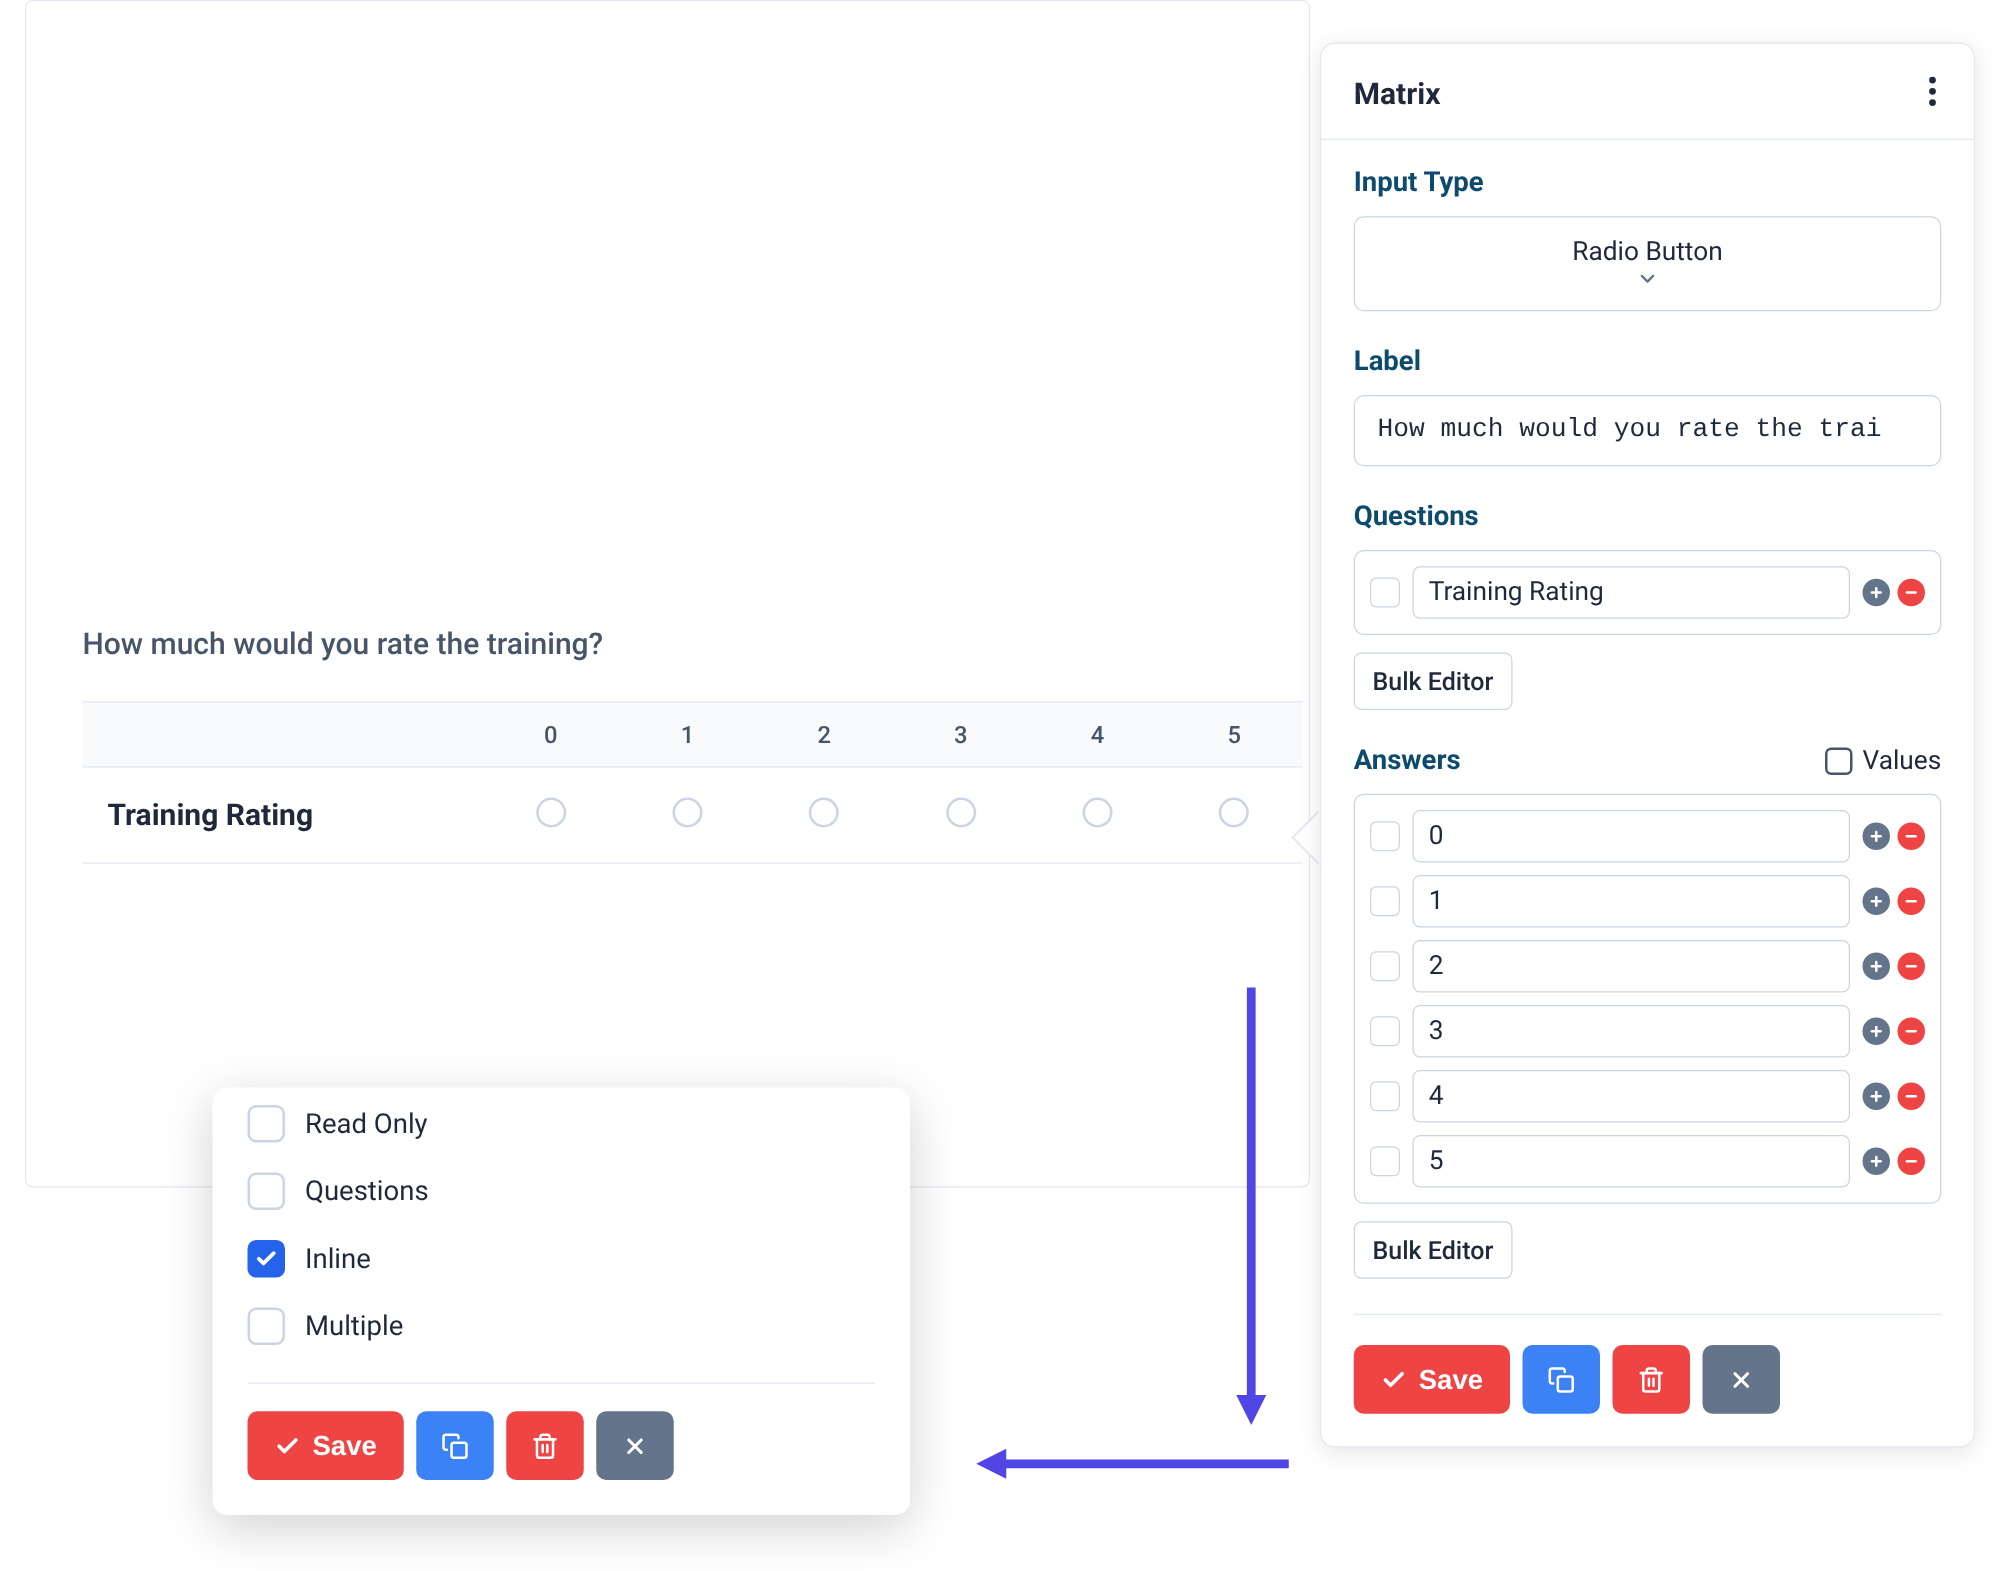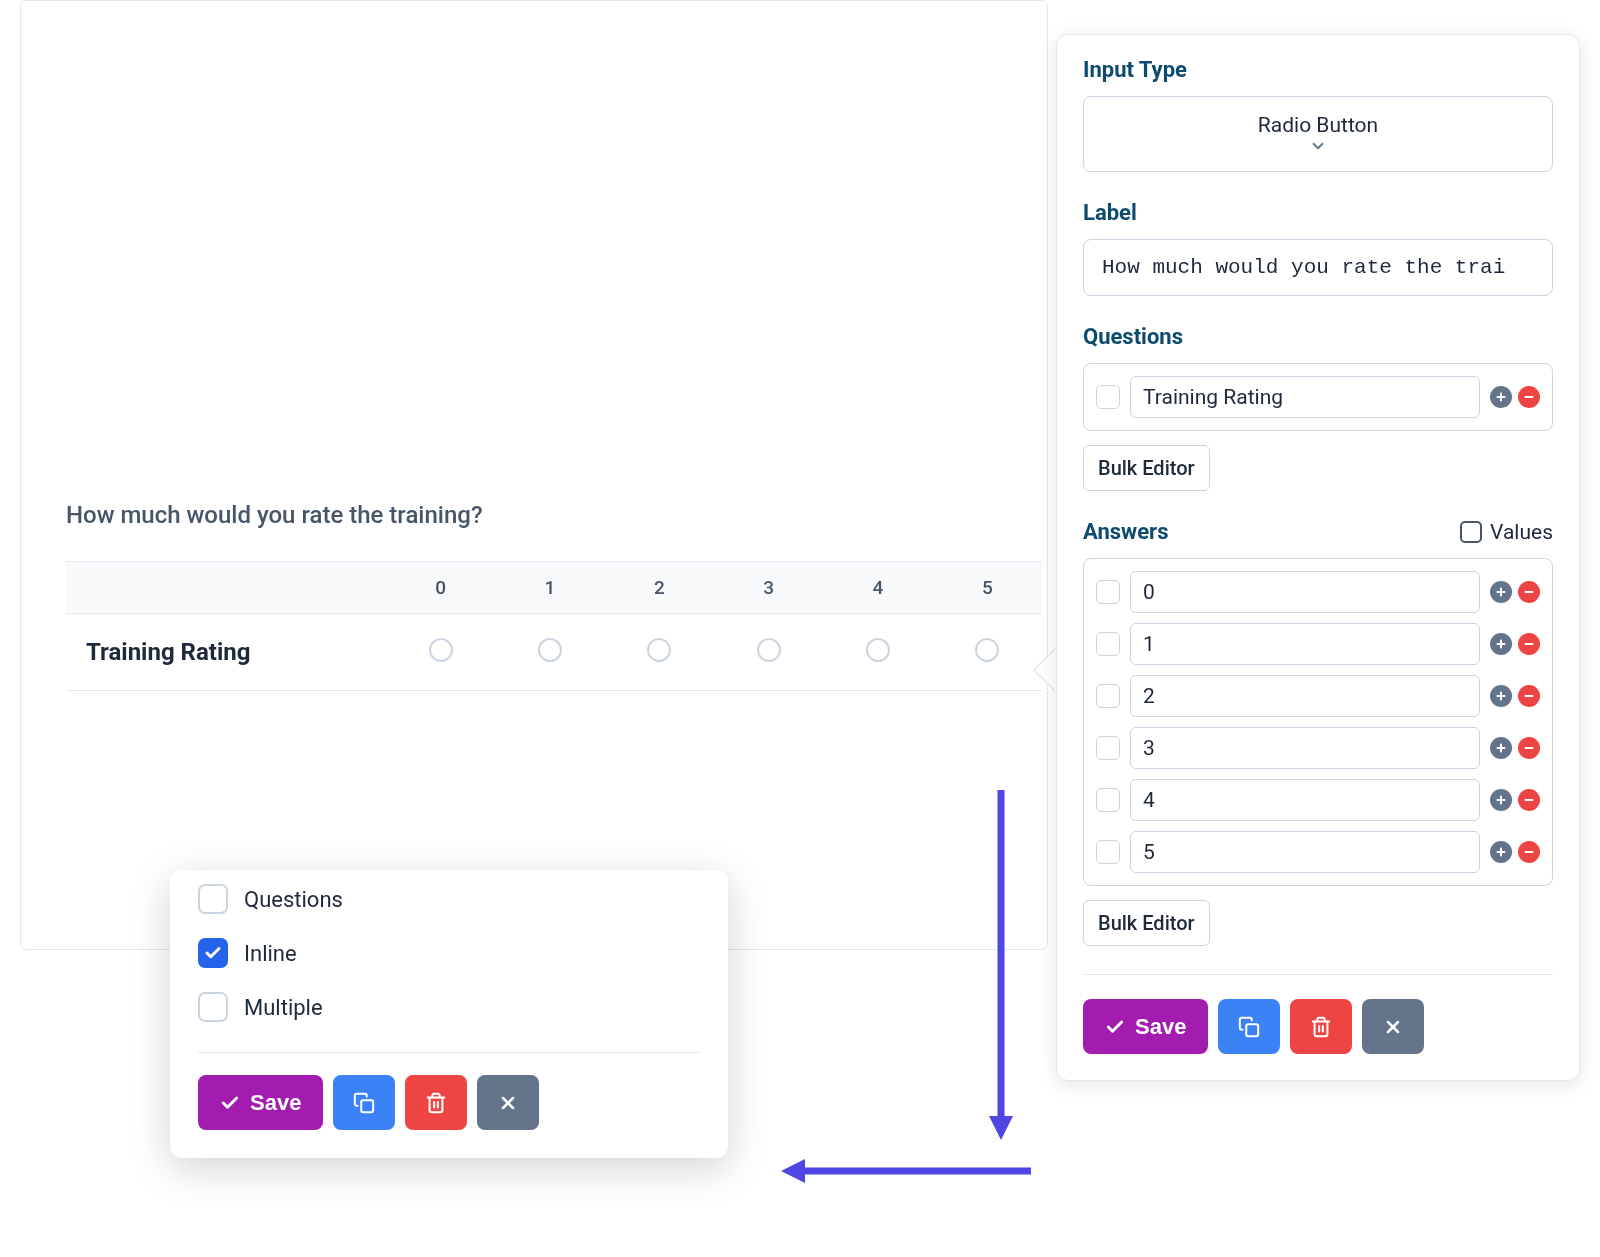--- a/index.html
+++ b/index.html
@@ -39,21 +39,21 @@
     .ctl-icons { display: flex; gap: 6px; }
     .circle-btn { width: 22px; height: 22px; border-radius: 50%; display: inline-flex; align-items: center; justify-content: center; flex-shrink: 0; cursor: pointer; }
     .plus-btn { background: #64748b; }
     .minus-btn { background: #ef4444; }
     .circle-btn svg { width: 12px; height: 12px; }
 
     .bulk-editor-btn { margin-top: 14px; display: inline-block; border: 1px solid #cbd5e1; border-radius: 6px; padding: 10px 14px; font-size: 20px; font-weight: 500; background: #fff; cursor: pointer; }
 
     .action-bar { display: flex; gap: 10px; padding-top: 24px; margin-top: 18px; border-top: 1px solid #e2e8f0; }
     .btn { border: none; border-radius: 8px; height: 55px; display: inline-flex; align-items: center; justify-content: center; cursor: pointer; font-size: 22px; font-weight: 600; color: #fff; }
-    .btn-save { background: #a21caf; padding: 0 22px; gap: 10px; }
+    .btn-save { background: #ef4444; padding: 0 22px; gap: 10px; }
     .btn-copy { background: #3b82f6; width: 62px; }
     .btn-delete { background: #ef4444; width: 62px; }
     .btn-close-action { background: #64748b; width: 62px; }
 
     .options-popover { position: absolute; left: 170px; top: 870px; width: 558px; background: #fff; border-radius: 12px; box-shadow: 0 10px 40px rgba(0,0,0,0.18); padding: 0 28px 28px 28px; }
     .option-list { padding: 0 0 20px 0; border-bottom: 1px solid #e2e8f0; }
     .option-row { display: flex; align-items: center; gap: 16px; padding: 14px 0 10px 0; }
     .cb-unchecked { width: 30px; height: 30px; border: 2px solid #cbd5e1; border-radius: 7px; background: #fff; flex-shrink: 0; }
     .cb-checked { width: 30px; height: 30px; border: none; border-radius: 7px; background: #2563eb; flex-shrink: 0; display: flex; align-items: center; justify-content: center; }
     .cb-checked svg { width: 18px; height: 18px; }
@@ -96,20 +96,30 @@
         </tr>
       </tbody>
     </table>
   </div>
 </div>
 
 <div class="triangle-ptr"></div>
 <div class="triangle-ptr-inner"></div>
 
 <div class="config-panel">
+  <div class="config-header">
+    <div class="config-title">Matrix</div>
+    <div class="dots-icon-wrap">
+      <svg width="6" height="24" viewBox="0 0 6 24">
+          <circle cx="3" cy="3" r="2.7" fill="#1e293b"></circle>
+          <circle cx="3" cy="12" r="2.7" fill="#1e293b"></circle>
+          <circle cx="3" cy="21" r="2.7" fill="#1e293b"></circle>
+        </svg>
+    </div>
+  </div>
   <div class="config-body">
     <div class="section-block">
       <div class="section-label">Input Type</div>
       <div class="select-box">
         <span>Radio Button</span>
         <svg class="chevron-down" width="18" height="18" viewBox="0 0 24 24" fill="none" stroke="currentColor" stroke-width="2.5" stroke-linecap="round" stroke-linejoin="round">
             <polyline points="6 9 12 15 18 9"></polyline>
           </svg>
       </div>
     </div>
@@ -287,20 +297,24 @@
           </svg>
       </button>
     </div>
   </div>
 </div>
 
 <div class="options-popover">
   <div class="option-list" id="option-list">
       <div class="option-row">
         <span class="cb-unchecked"></span>
+        <span class="option-label">Read Only</span>
+      </div>
+      <div class="option-row">
+        <span class="cb-unchecked"></span>
         <span class="option-label">Questions</span>
       </div>
       <div class="option-row">
         <span class="cb-checked">
           <svg viewBox="0 0 24 24" fill="none" stroke="#fff" stroke-width="4" stroke-linecap="round" stroke-linejoin="round">
             <polyline points="20 6 9 17 4 12"></polyline>
           </svg>
         </span>
         <span class="option-label">Inline</span>
       </div>

